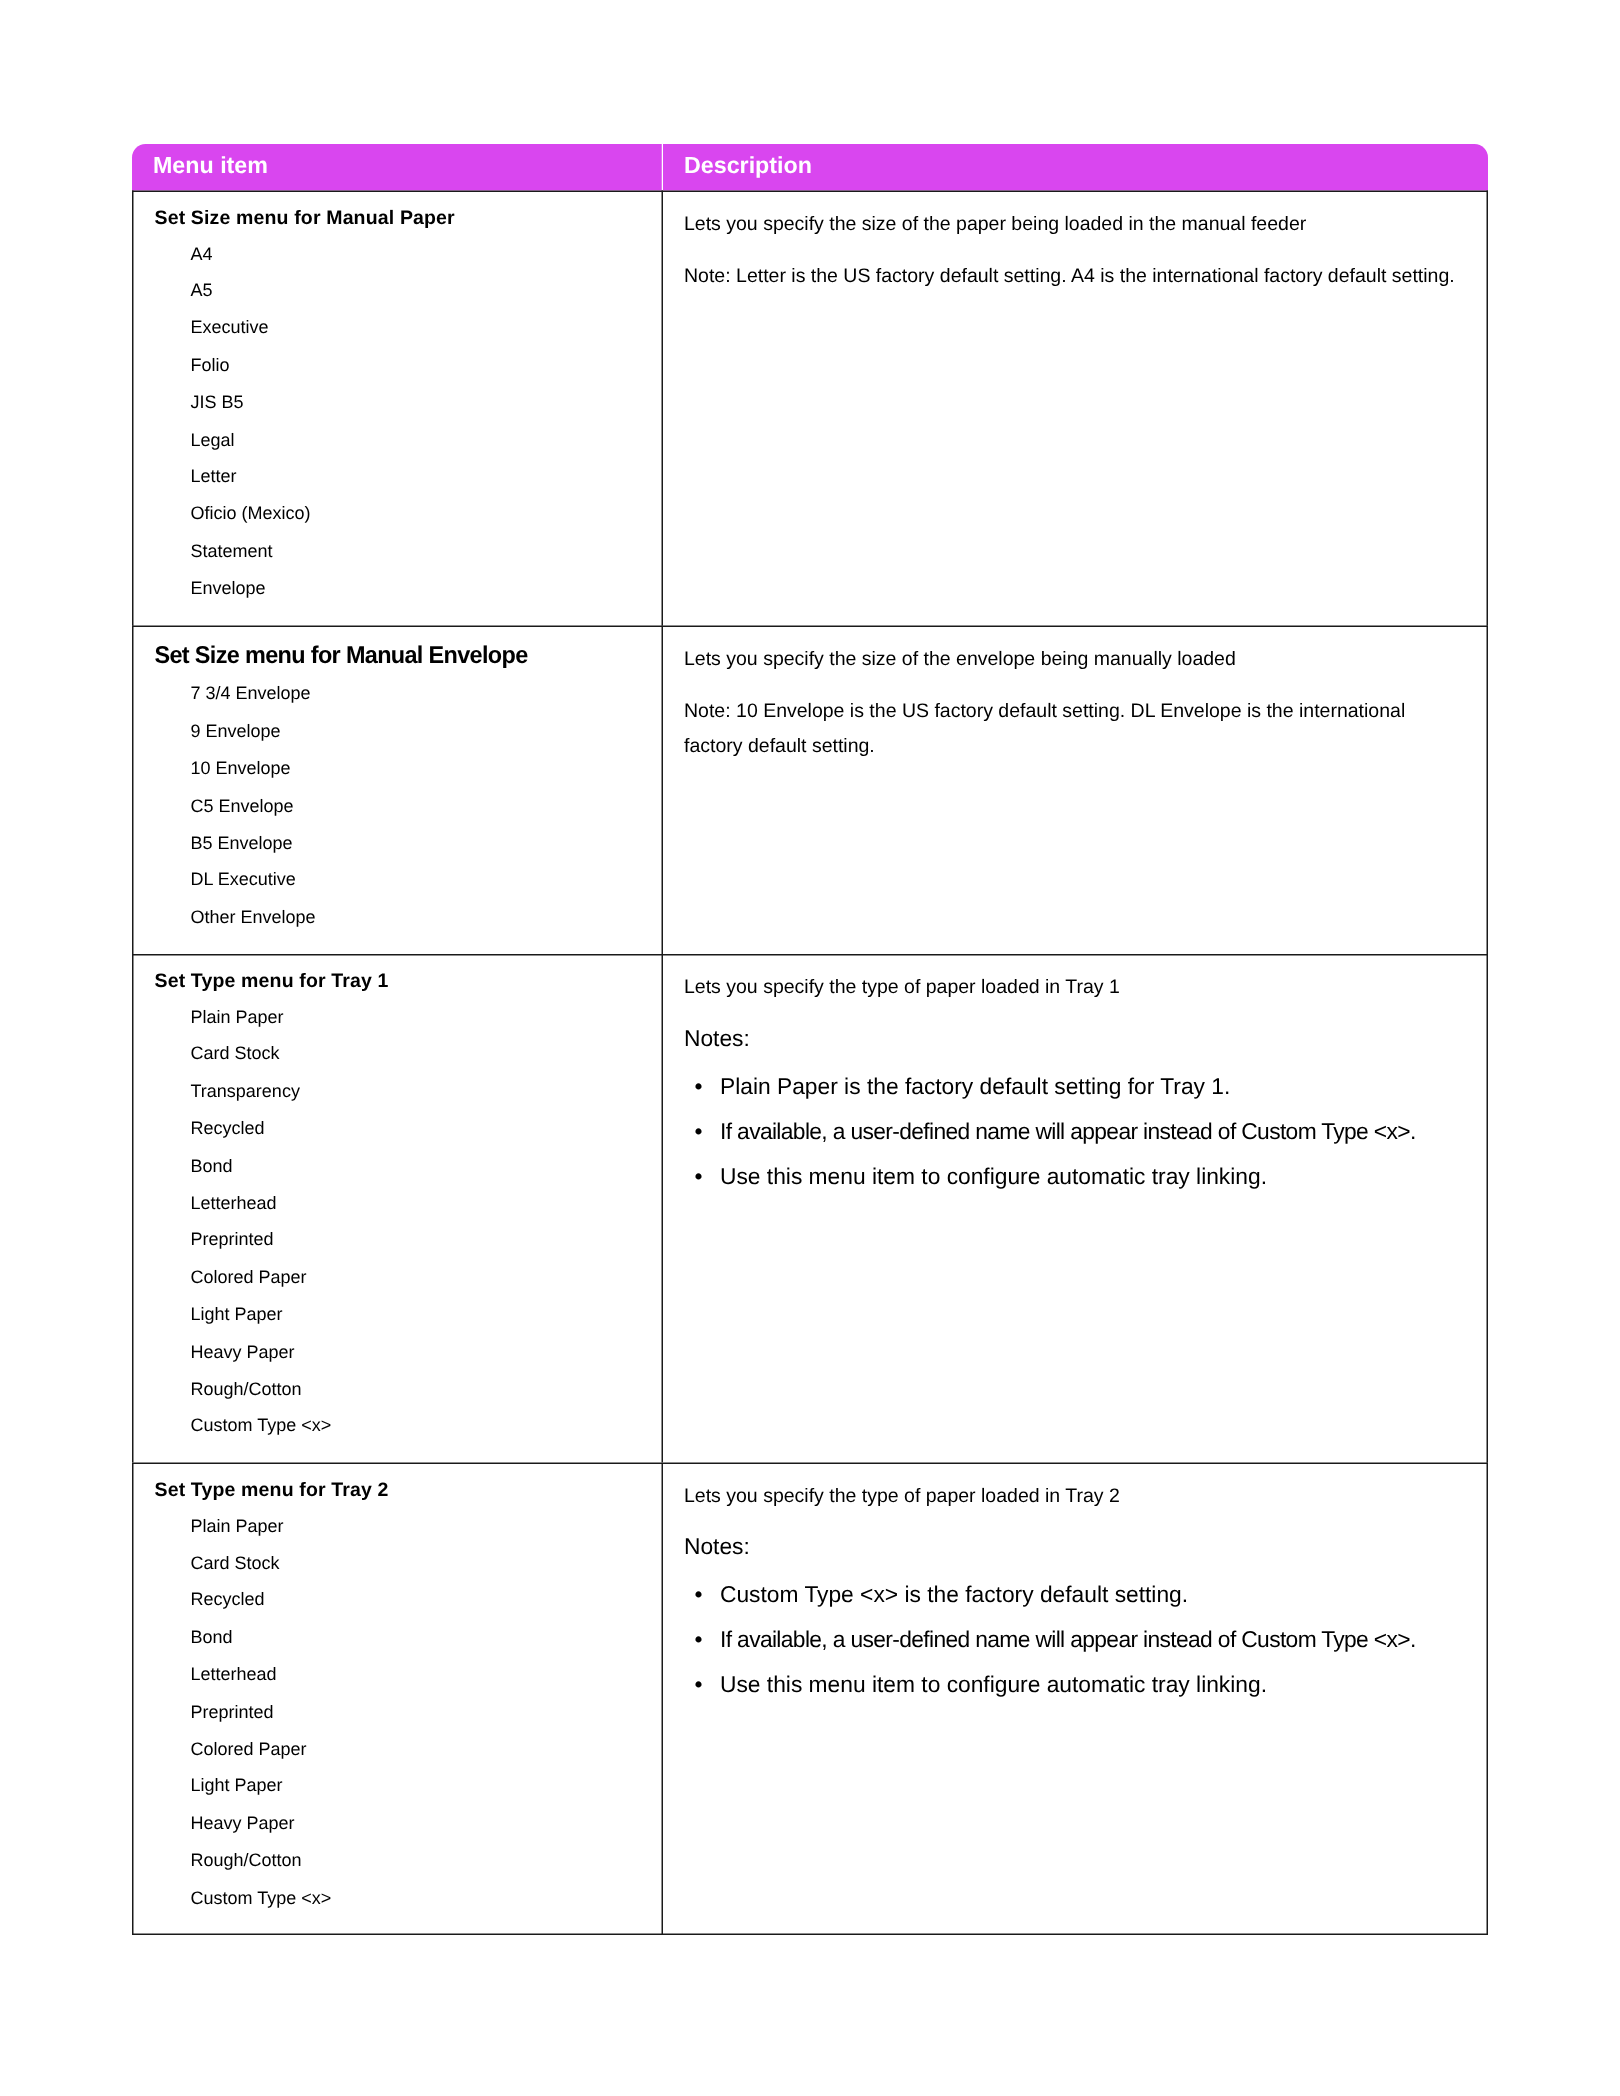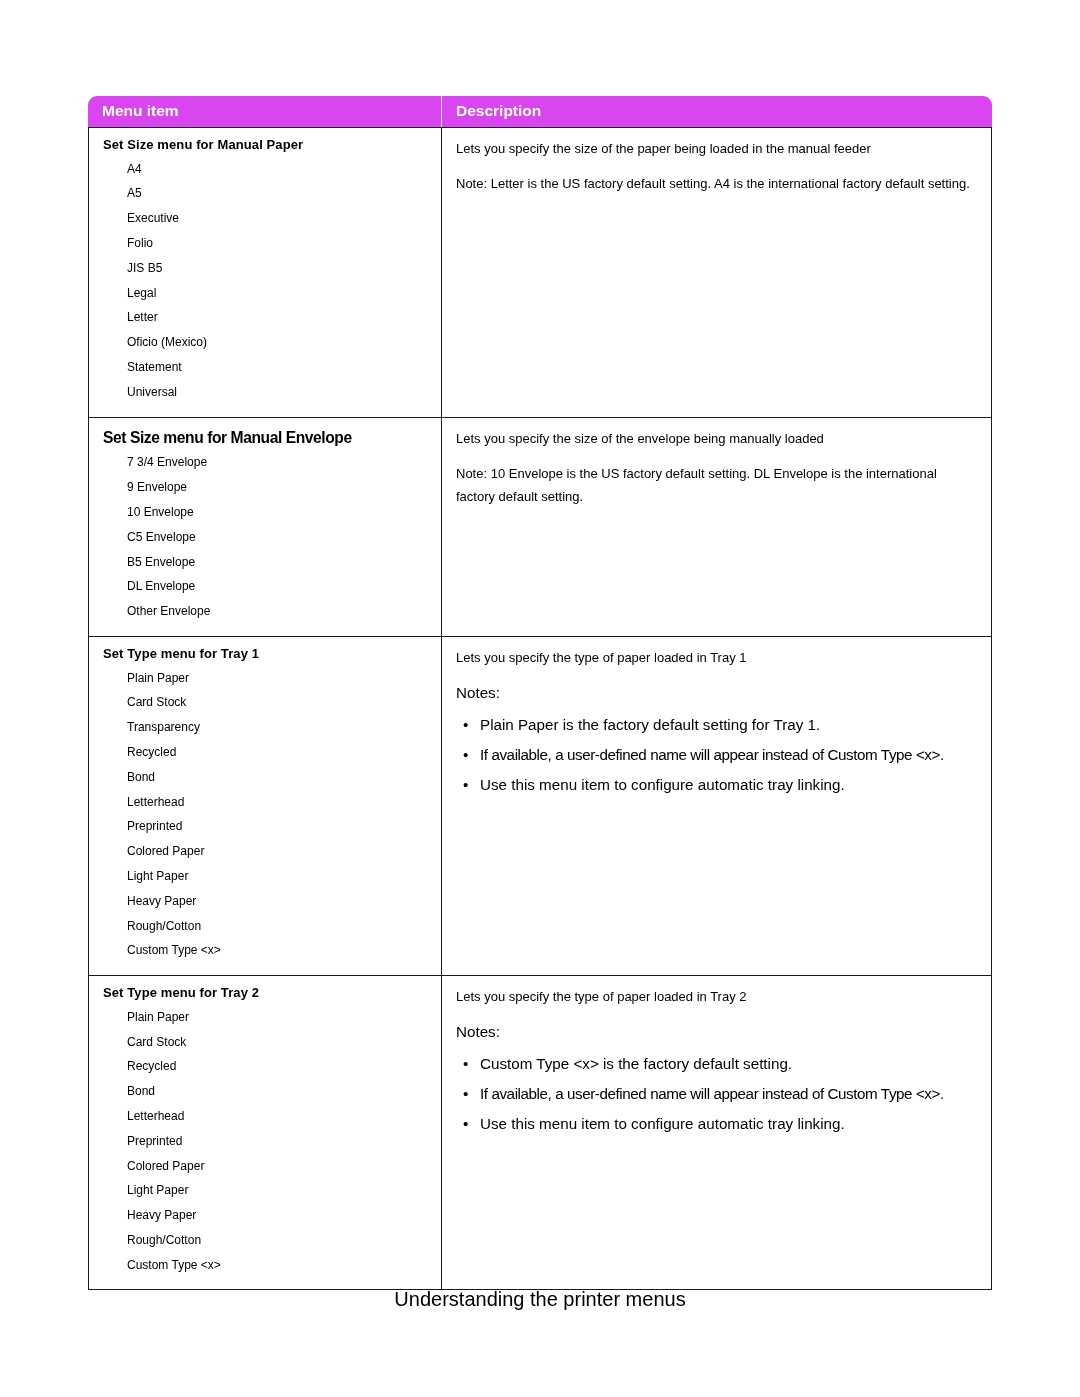--- a/index.html
+++ b/index.html
@@ -183,38 +183,38 @@
             <ul class="menu-options">
               <li>A4</li>
               <li>A5</li>
               <li>Executive</li>
               <li>Folio</li>
               <li>JIS B5</li>
               <li>Legal</li>
               <li>Letter</li>
               <li>Oficio (Mexico)</li>
               <li>Statement</li>
-              <li>Universal</li>
+              <li>Envelope</li>
             </ul>
           </td>
           <td class="cell-desc">
             <p class="desc-line">Lets you specify the size of the paper being loaded in the manual feeder</p>
             <p class="desc-line desc-note"><b>Note:</b><span> Letter is the US factory default setting. A4 is the international factory default setting.</span></p>
           </td>
         </tr>
         <tr>
           <td class="cell-menu">
             <div class="menu-title condensed">Set Size menu for Manual Envelope</div>
             <ul class="menu-options">
               <li>7 3/4 Envelope</li>
               <li>9 Envelope</li>
               <li>10 Envelope</li>
               <li>C5 Envelope</li>
               <li>B5 Envelope</li>
-              <li>DL Envelope</li>
+              <li>DL Executive</li>
               <li>Other Envelope</li>
             </ul>
           </td>
           <td class="cell-desc">
             <p class="desc-line">Lets you specify the size of the envelope being manually loaded</p>
             <p class="desc-line desc-note"><b>Note:</b><span> 10 Envelope is the US factory default setting. DL Envelope is the international factory default setting.</span></p>
           </td>
         </tr>
         <tr>
           <td class="cell-menu">
@@ -268,16 +268,15 @@
               <li class=""><span class="bullet-dot">•</span><span>Custom Type &lt;x&gt; is the factory default setting.</span></li>
               <li class="tight"><span class="bullet-dot">•</span><span>If available, a user-defined name will appear instead of Custom Type &lt;x&gt;.</span></li>
               <li class=""><span class="bullet-dot">•</span><span>Use this menu item to configure automatic tray linking.</span></li>
             </ul>
           </td>
         </tr>
       </tbody>
   </table>
 
   <div class="footer">
-    <div class="footer-title">Understanding the printer menus</div>
   </div>
 
 </div>
 
 </body></html>

